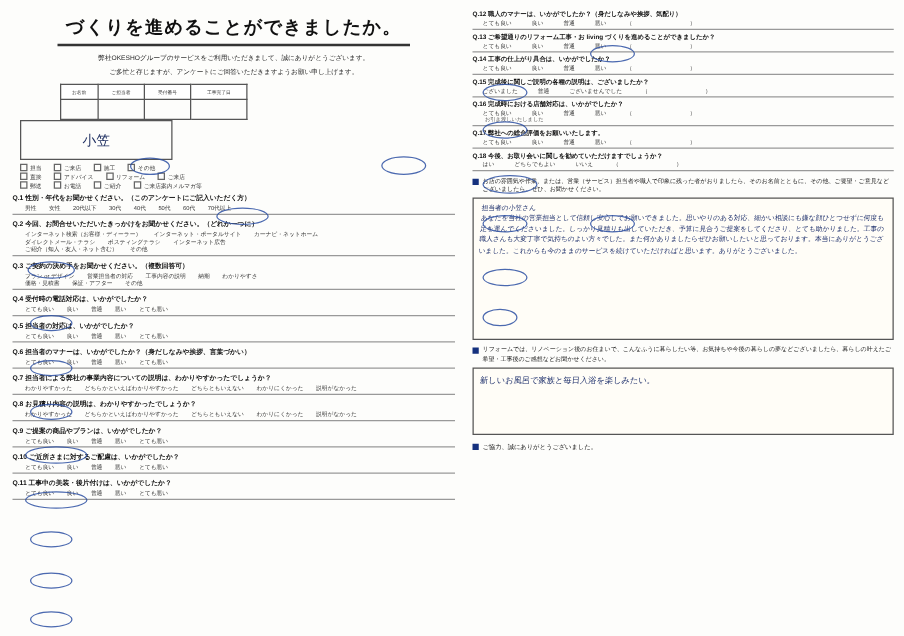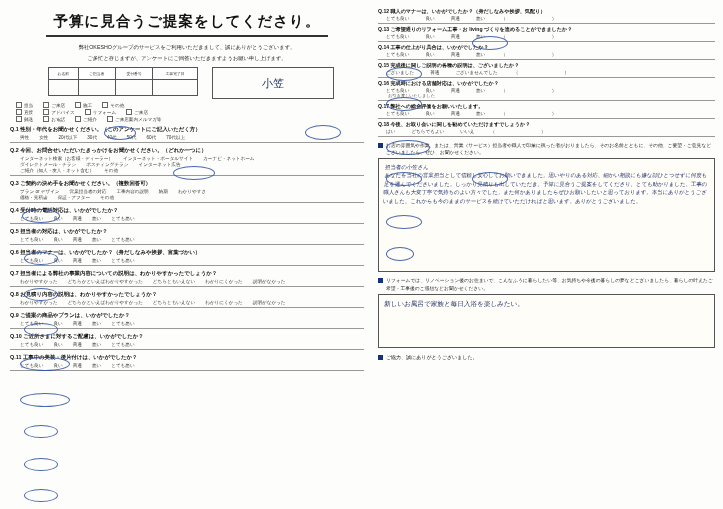--- a/index.html
+++ b/index.html
@@ -17,21 +17,21 @@
   .title{
     text-align:center;font-size:14.5px;font-weight:bold;letter-spacing:1px;
     margin:6px 0 4px 0;color:#111;
   }
   .title-underline{
     width:282px;height:2px;background:#333;margin:0 auto 5px auto;
   }
   .intro{font-size:5.3px;line-height:1.9;text-align:center;color:#222;margin-bottom:4px;}
 
   
-  .hdr{display:flex;align-items:flex-start;margin:2px 0 3px 0;}
+  .hdr{display:flex;align-items:flex-start;margin:2px 0 3px 0;flex-direction:column;}
   .hdr-left{width:196px;}
   .hdr-tbl{border-collapse:collapse;width:150px;margin-left:38px;}
   .hdr-tbl td{border:1px solid #555;height:13px;font-size:4.4px;text-align:center;color:#333;}
   .hdr-tbl td.lbl{height:9px;font-size:3.8px;background:#fff;}
   .namebox{
     width:120px;height:30px;border:1px solid #555;margin-left:6px;
     display:flex;align-items:center;justify-content:center;
     font-size:11px;font-family:"DejaVu Serif",serif;color:#1a2b5e;
   }
   .hdr-right{flex:1;}
@@ -76,21 +76,21 @@
 
   .smallnote{font-size:4.2px;color:#555;padding-left:10px;}
 </style>
 </head>
 <body>
 
 <div id="sheet">
 
   <div class="col" id="leftcol">
 
-    <div class="title">予算に見合うご提案をしてくださり。</div>
+    <div class="title">づくりを進めることができましたか。</div>
     <div class="title-underline"></div>
 
     <div class="intro">弊社OKESHOグループのサービスをご利用いただきまして、誠にありがとうございます。</div>
     <div class="intro" style="margin-top:-3px;">ご多忙と存じますが、アンケートにご回答いただきますようお願い申し上げます。</div>
 
     <div class="hdr">
       <div class="hdr-left">
         <table class="hdr-tbl">
           <tbody>
               <tr>

